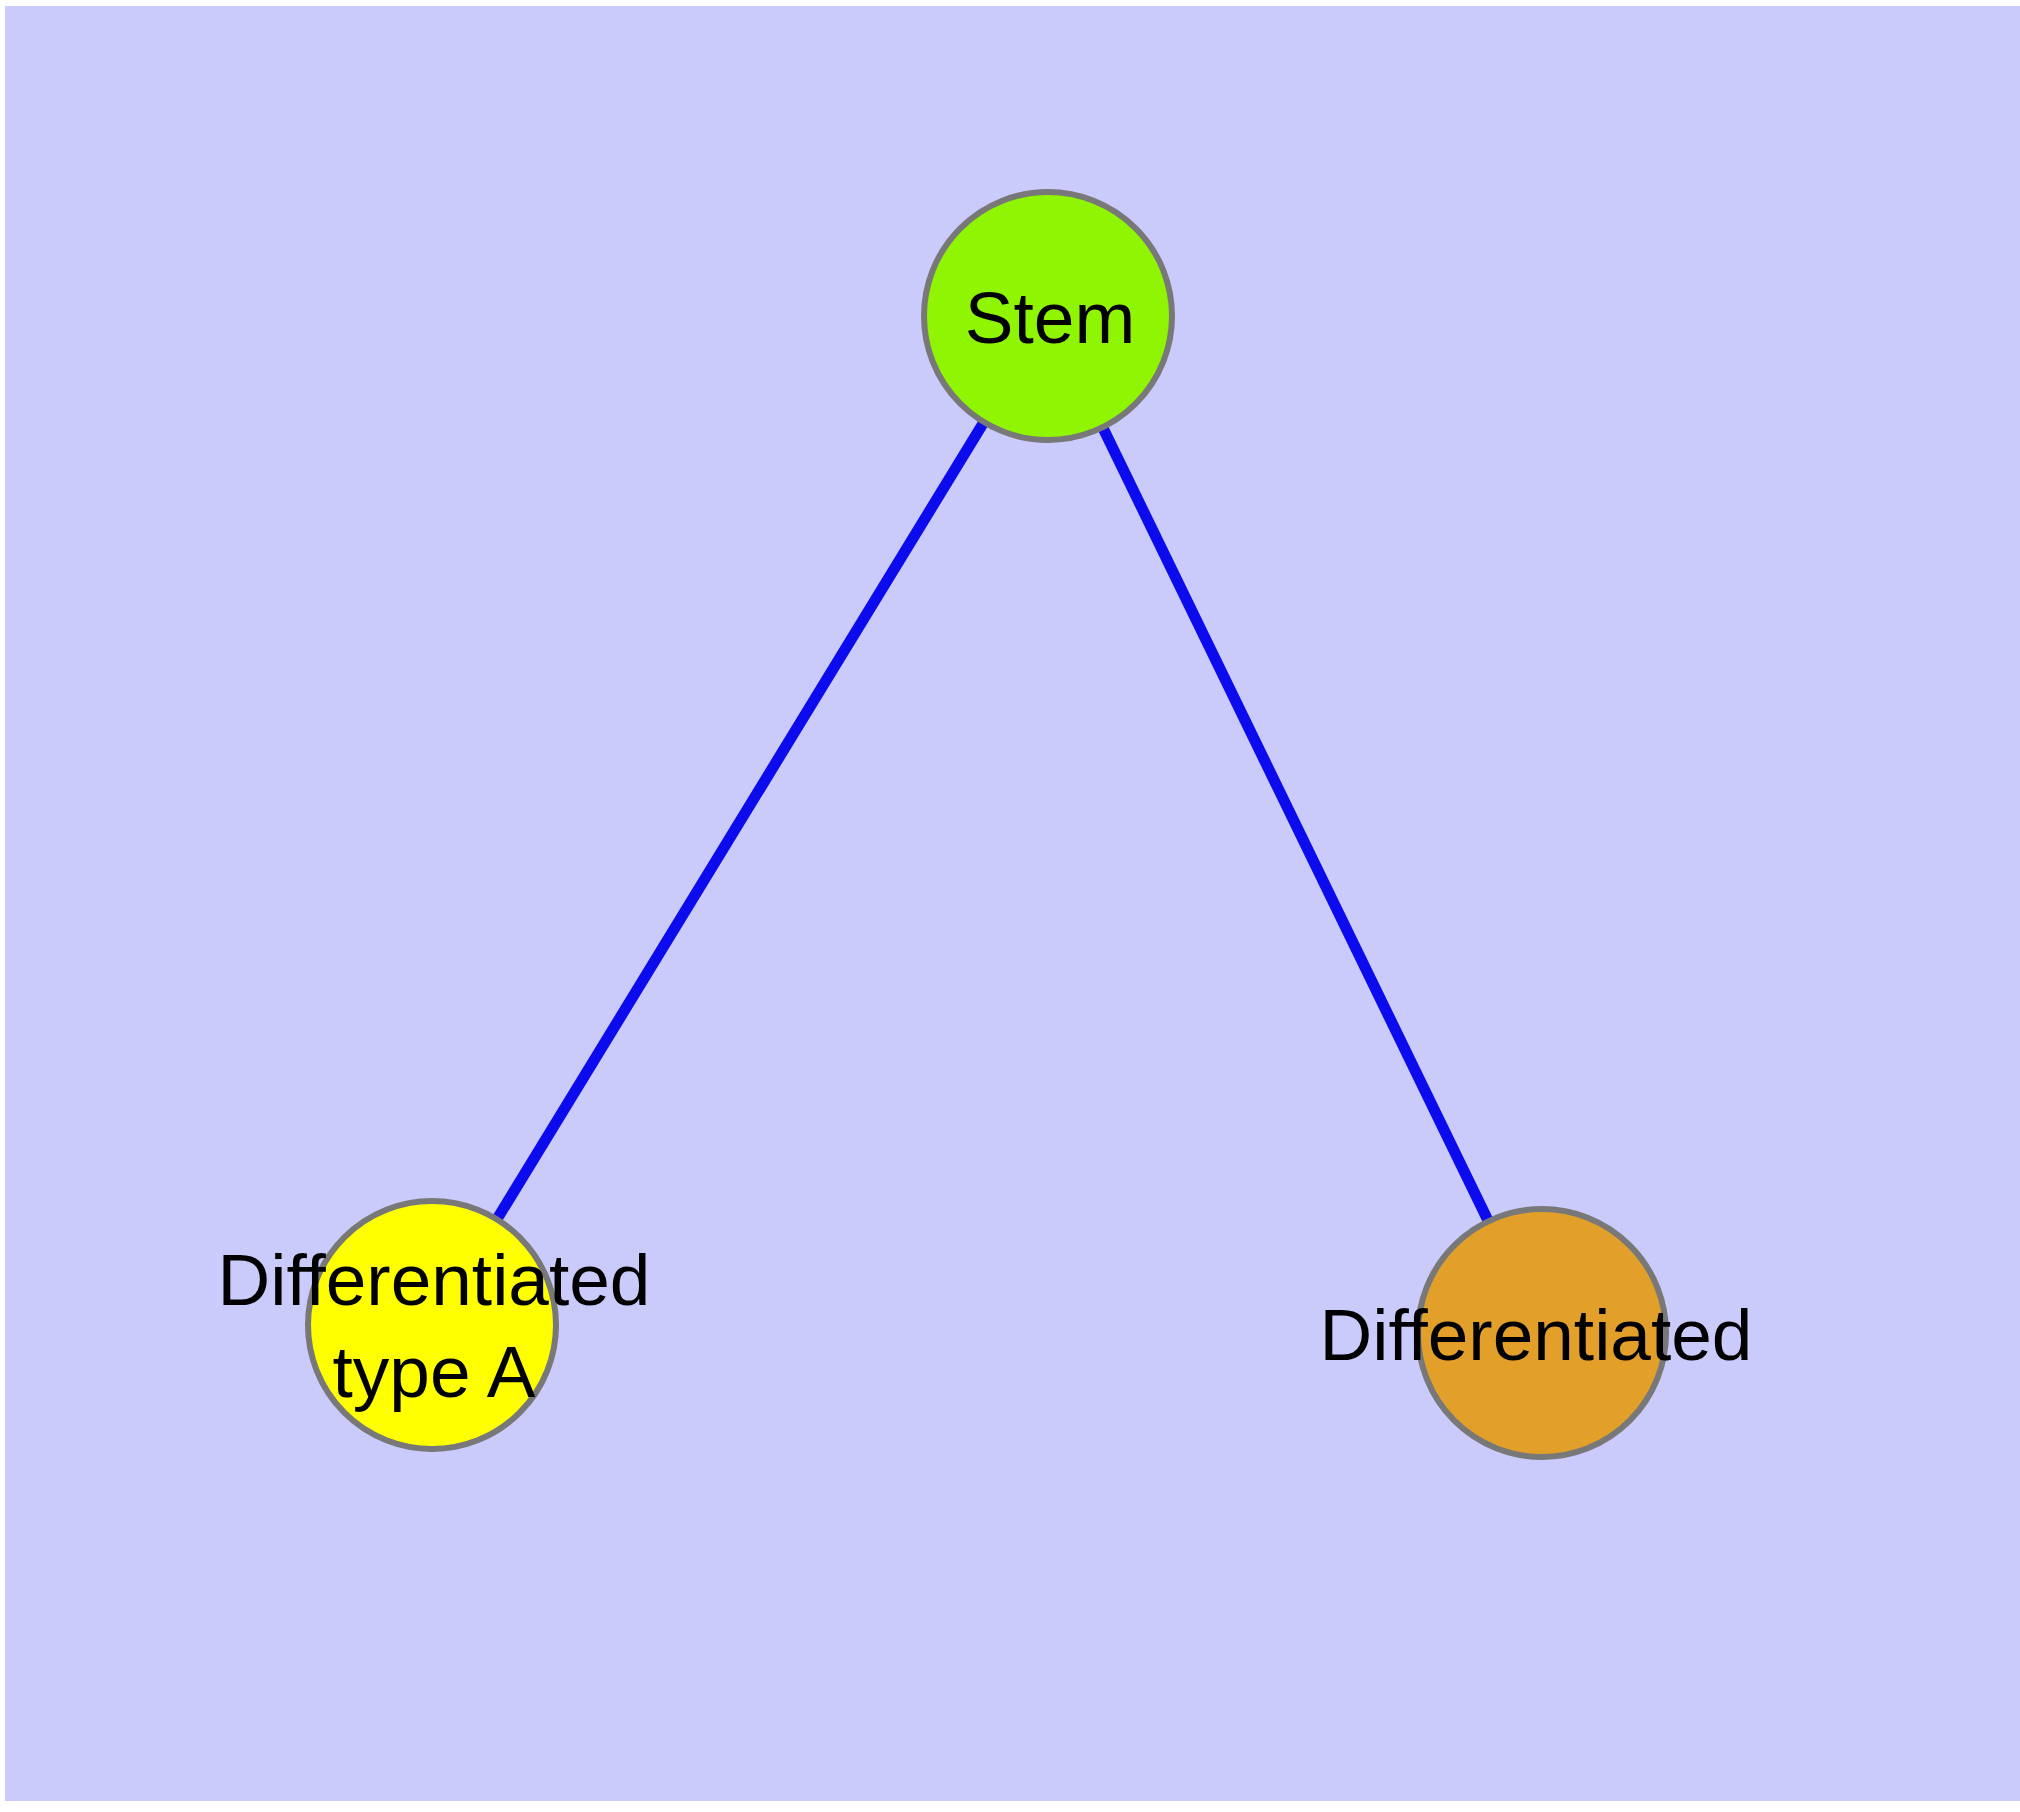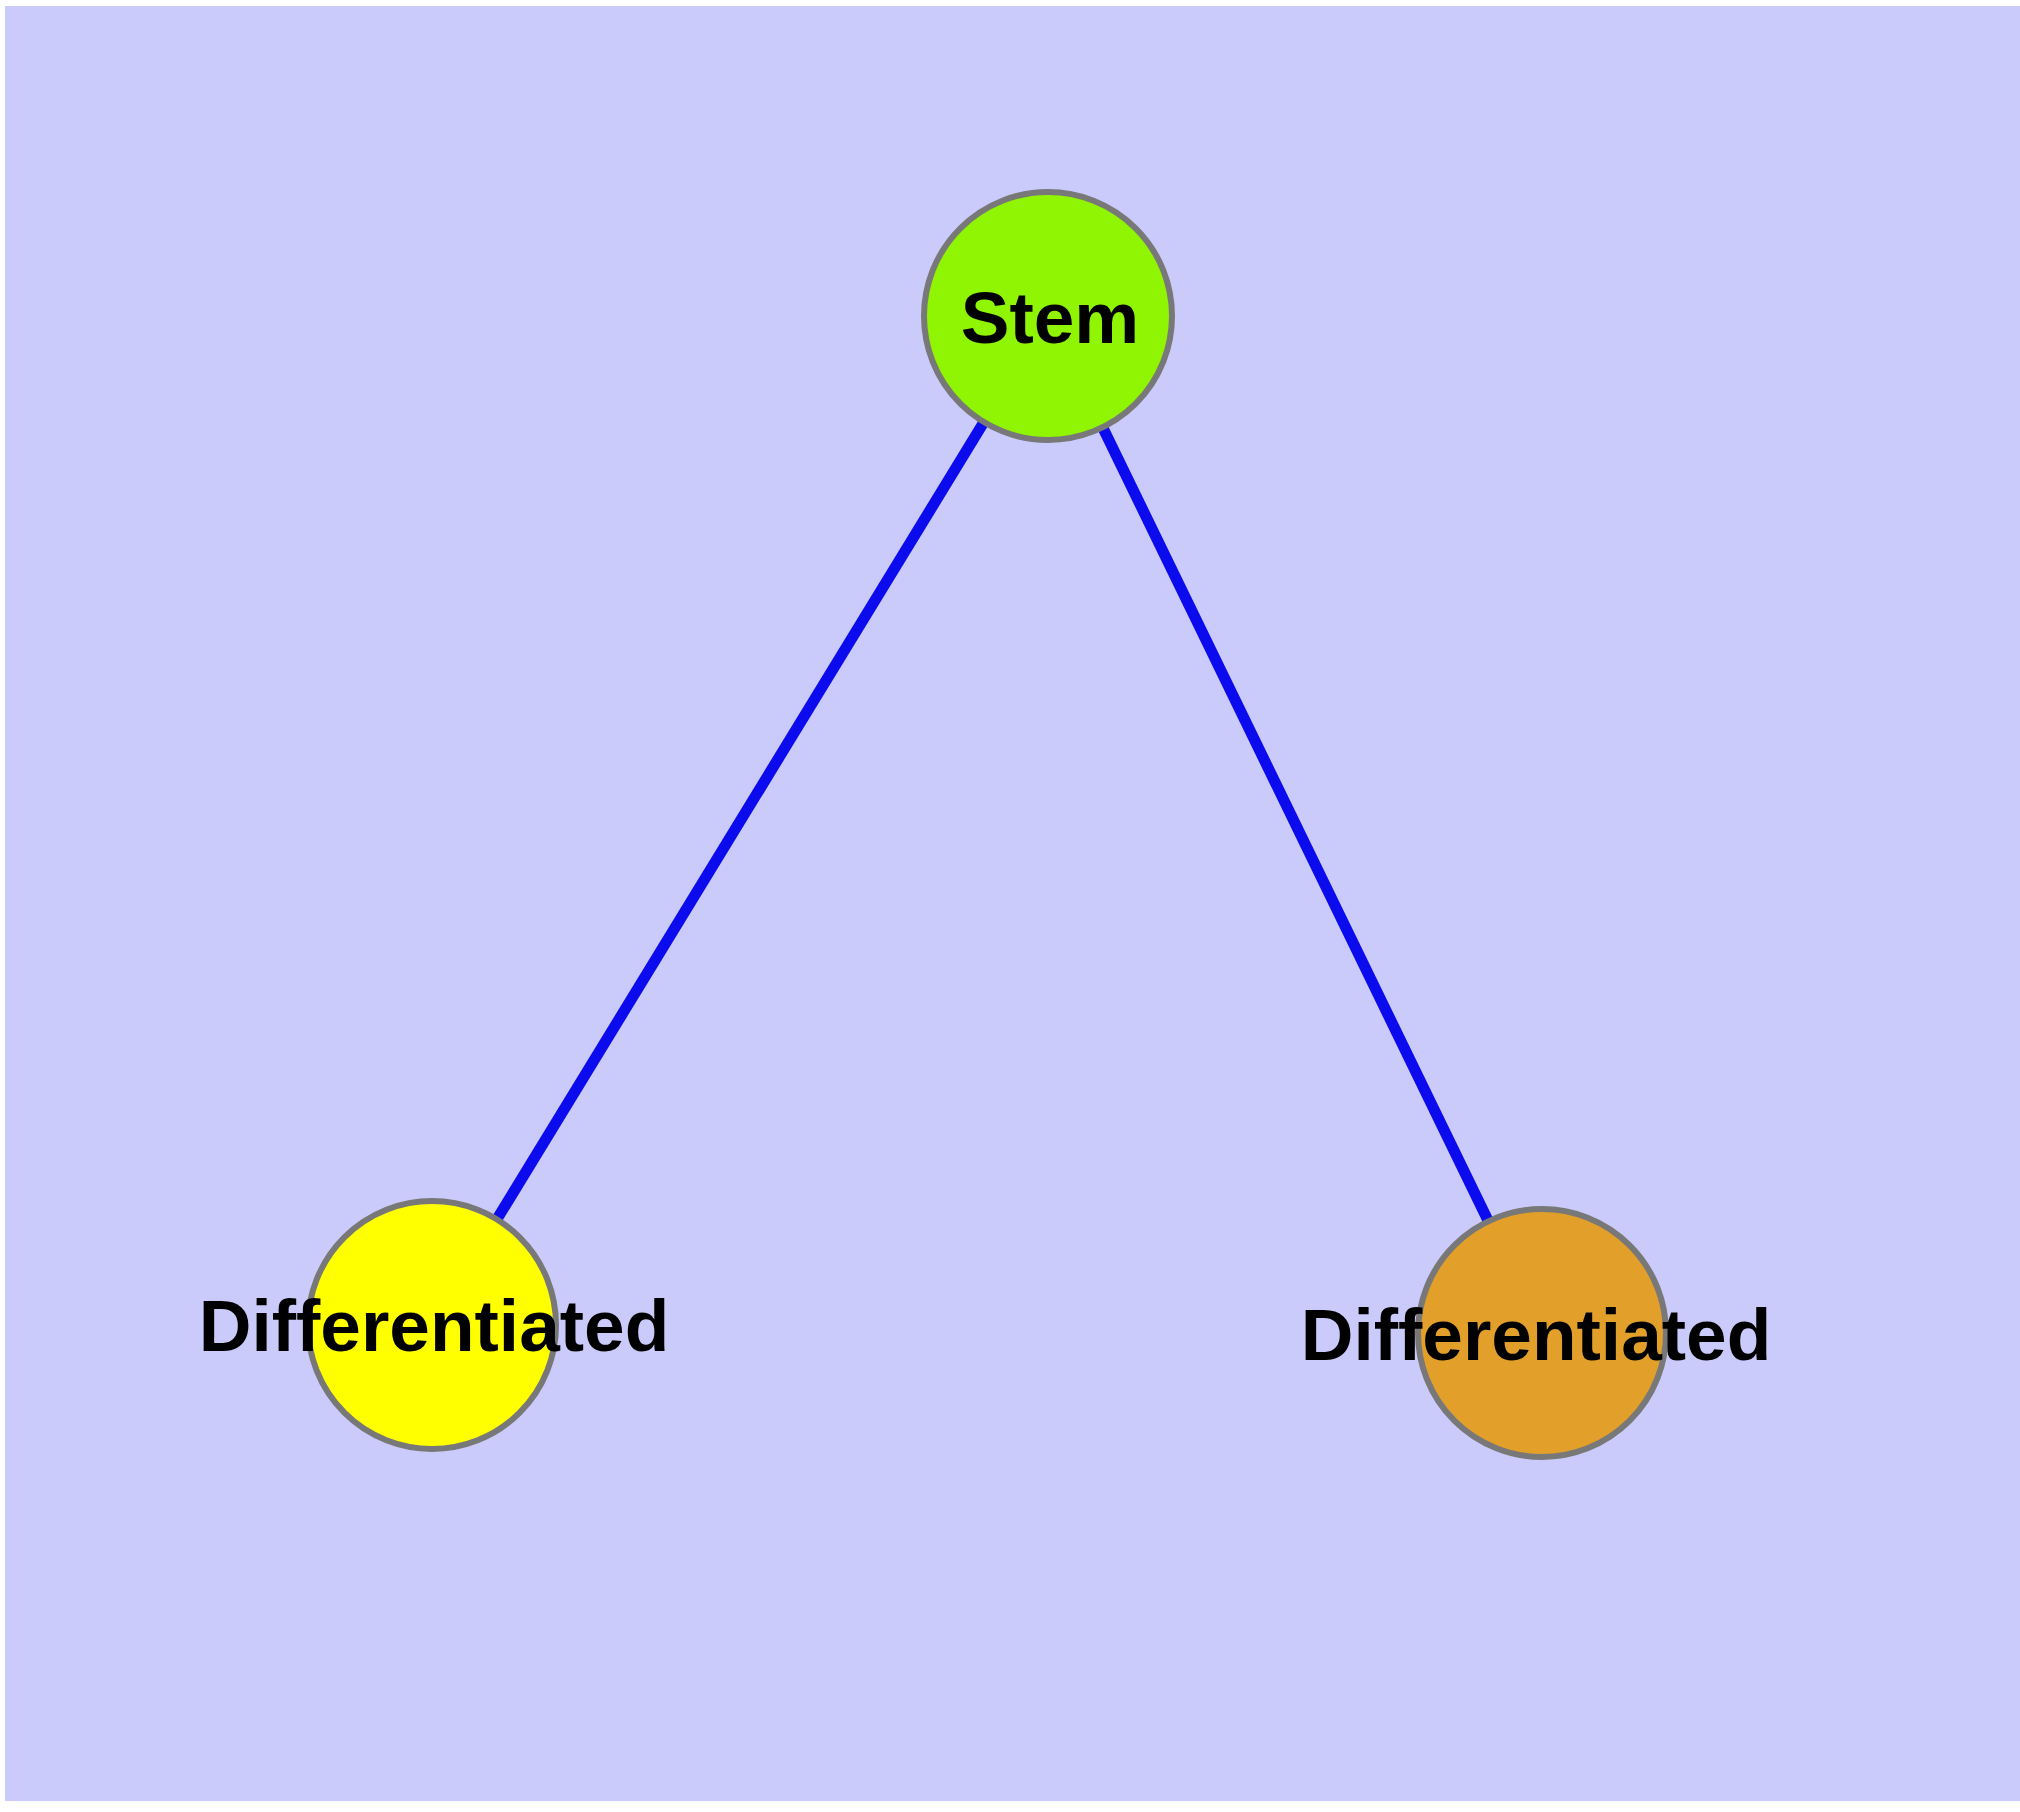--- a/index.html
+++ b/index.html
@@ -41,21 +41,21 @@
     z-index: 2;
   }
   .node-circle.stem   { left: 921px; top: 189px;  }
   .node-circle.type-a { left: 305px;  top: 1198px; }
   .node-circle.type-b { left: 1415px; top: 1206px; }
   .node-label {
     position: absolute;
     transform: translate(-50%, -50%);
     z-index: 3;
     color: #000000;
-    font-weight: bold;
+    font-weight: normal;
     font-size: 73px;
     line-height: 92px;
     text-align: center;
     white-space: nowrap;
   }
   .node-label.stem   { left: 1050px; top: 318px;  }
   .node-label.type-a { left: 434px;  top: 1326px; }
   .node-label.type-b { left: 1536px; top: 1335px; }
 </style>
 </head>
@@ -73,20 +73,21 @@
   <div class="node-circle stem" style="background-color: rgb(144, 245, 2);"></div>
 
   <div class="node-circle type-a" style="background-color: rgb(255, 255, 0);"></div>
 
   <div class="node-circle type-b" style="background-color: rgb(226, 160, 42);"></div>
 
   <div class="node-label stem">Stem</div>
 
   <div class="node-label type-a">
     <div>Differentiated</div>
+    <div>type A</div>
   </div>
 
   <div class="node-label type-b">
     <div>Differentiated</div>
   </div>
 
 </div>
 
 
 </body></html>

